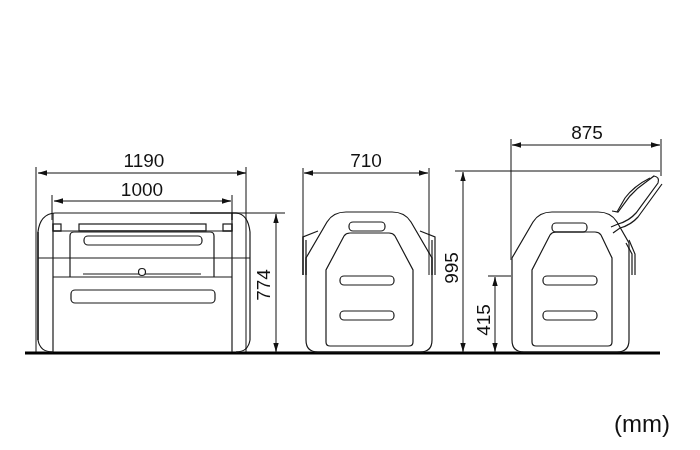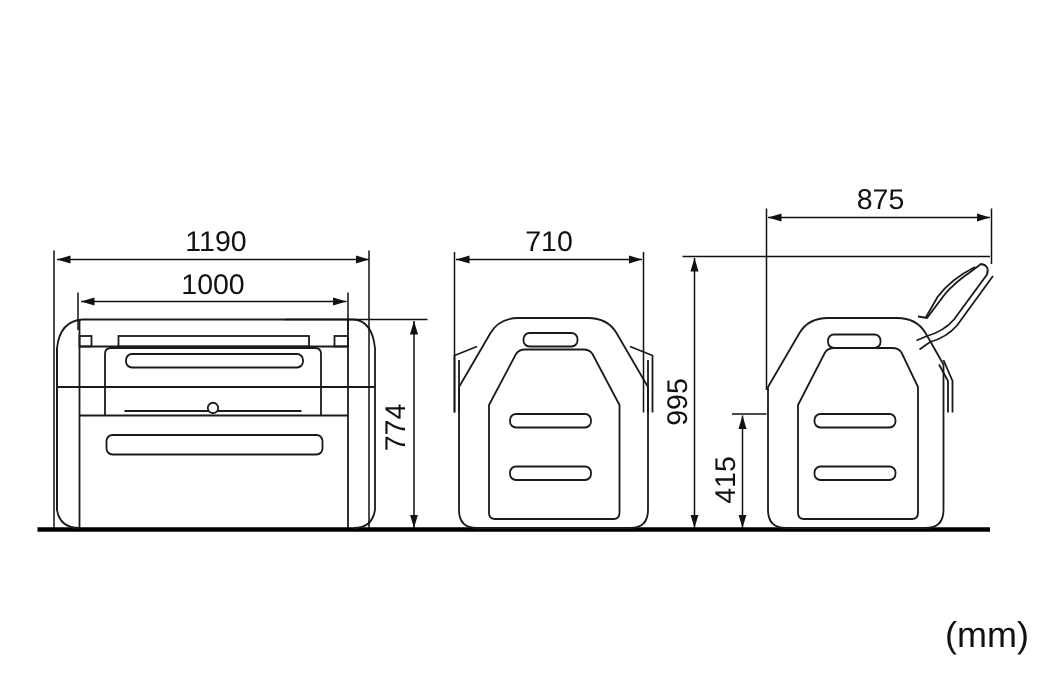--- a/index.html
+++ b/index.html
@@ -1,19 +1,19 @@
 <!DOCTYPE html>
 <html><head>
   <meta charset="utf-8">
   <style>
     html, body { margin: 0; padding: 0; background: #ffffff; }
     body { width: 700px; height: 450px; position: relative; overflow: hidden; font-family: "Liberation Sans", "DejaVu Sans", sans-serif; }
     svg { position: absolute; left: 0; top: 0; }
     .dim-text { font-family: "Liberation Sans", "DejaVu Sans", sans-serif; font-size: 19px; fill: #111; }
-    .unit { position: absolute; left: 630px; top: 410px; font-size: 24px; color: #111; font-family: "Liberation Sans", "DejaVu Sans", sans-serif; }
+    .unit { position: absolute; left: 614px; top: 410px; font-size: 24px; color: #111; font-family: "Liberation Sans", "DejaVu Sans", sans-serif; }
   </style>
 </head>
 <body>
 
 <svg width="700" height="450" viewBox="0 0 700 450">
   <defs>
     <marker id="arr" viewBox="0 0 10 10" refX="10" refY="5" markerWidth="9" markerHeight="9" orient="auto-start-reverse">
       <path d="M0,2 L10,5 L0,8 Z" fill="#111"></path>
     </marker>
   </defs>

